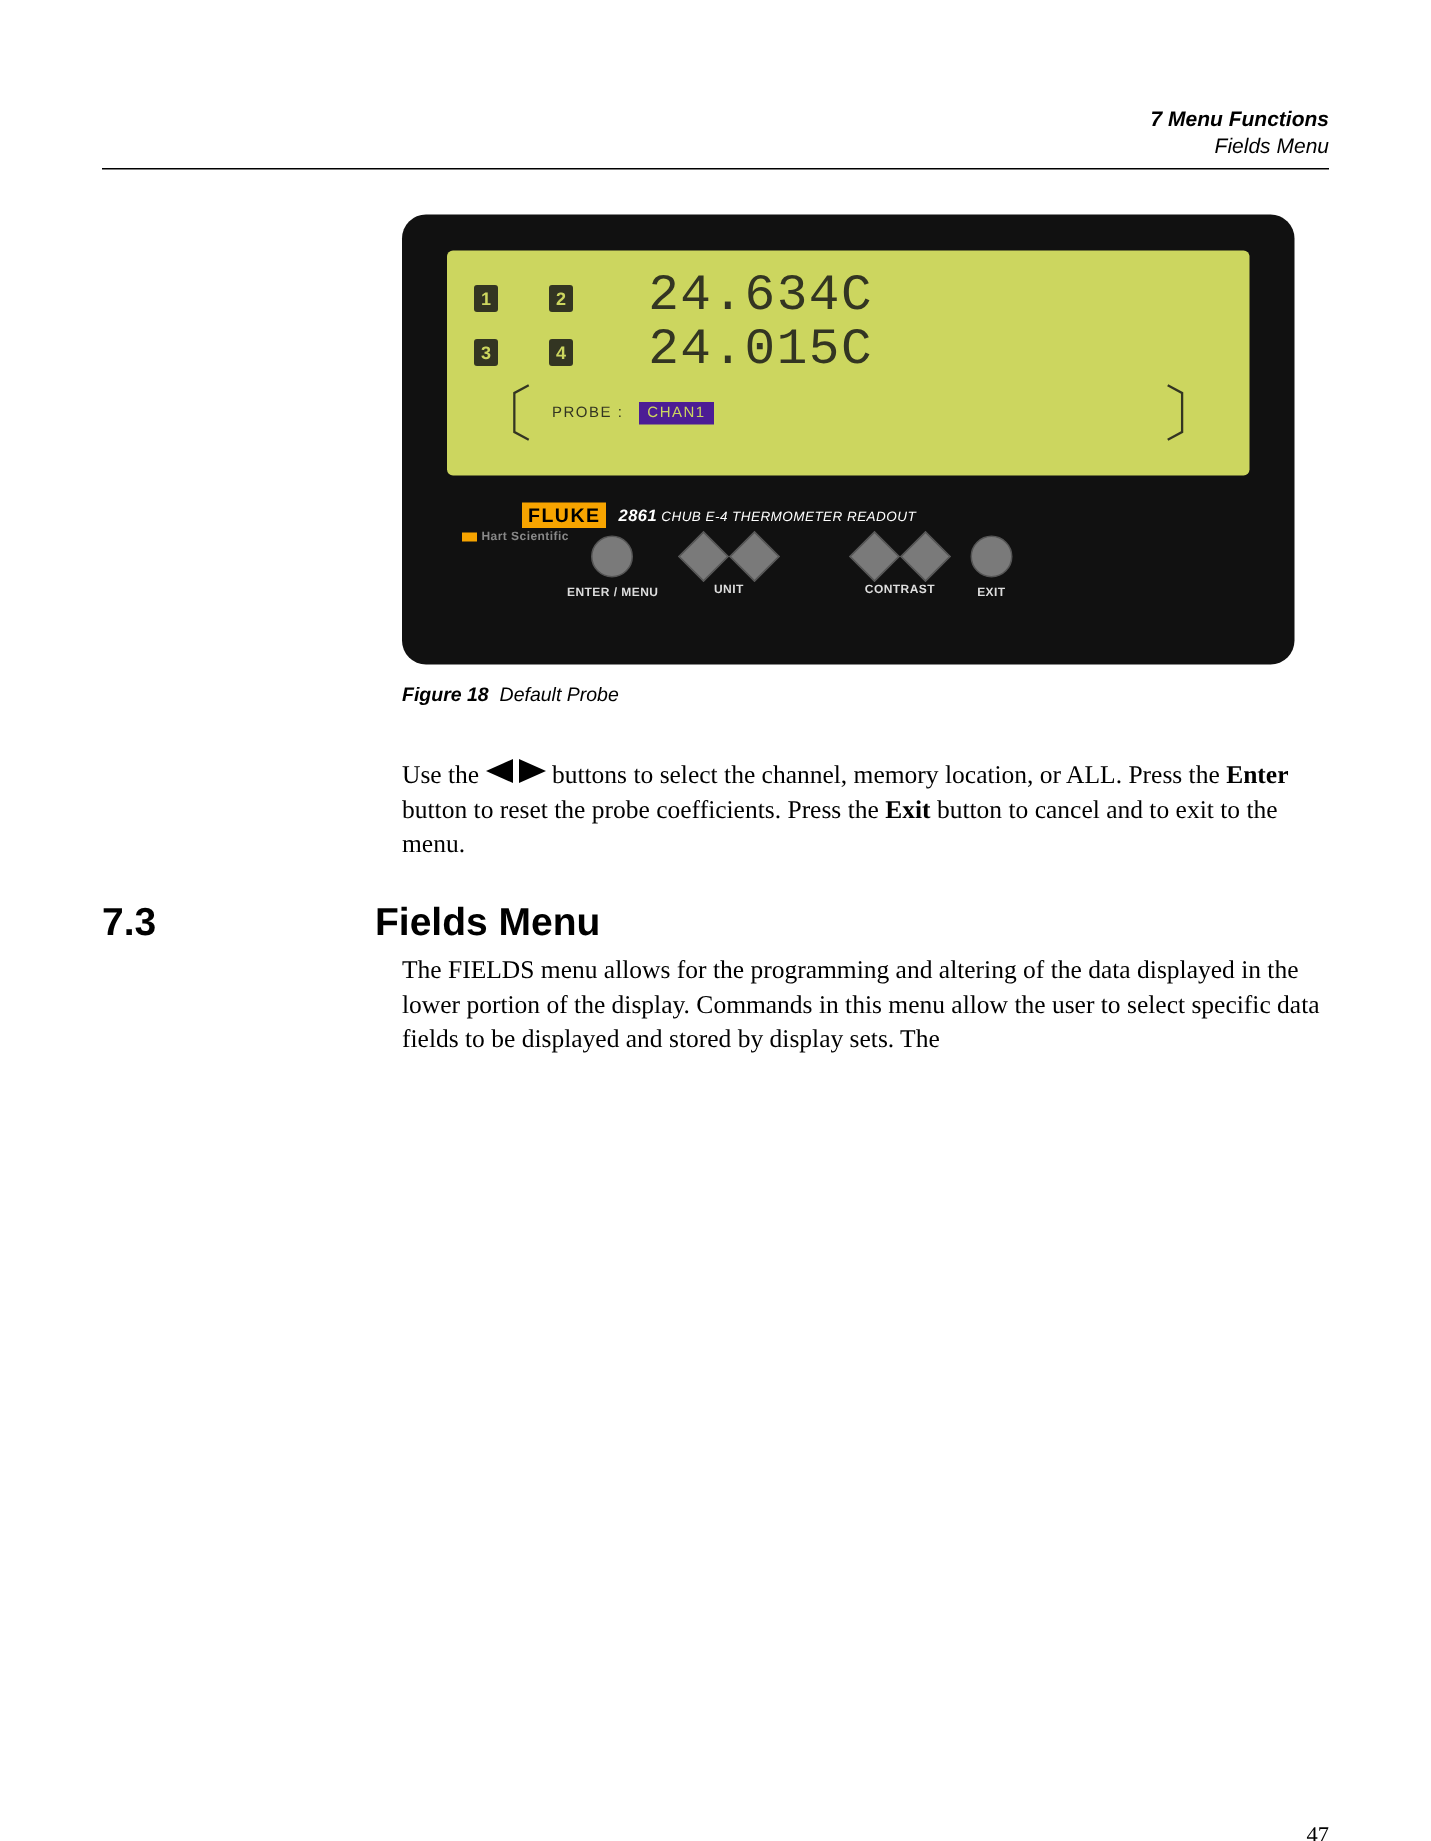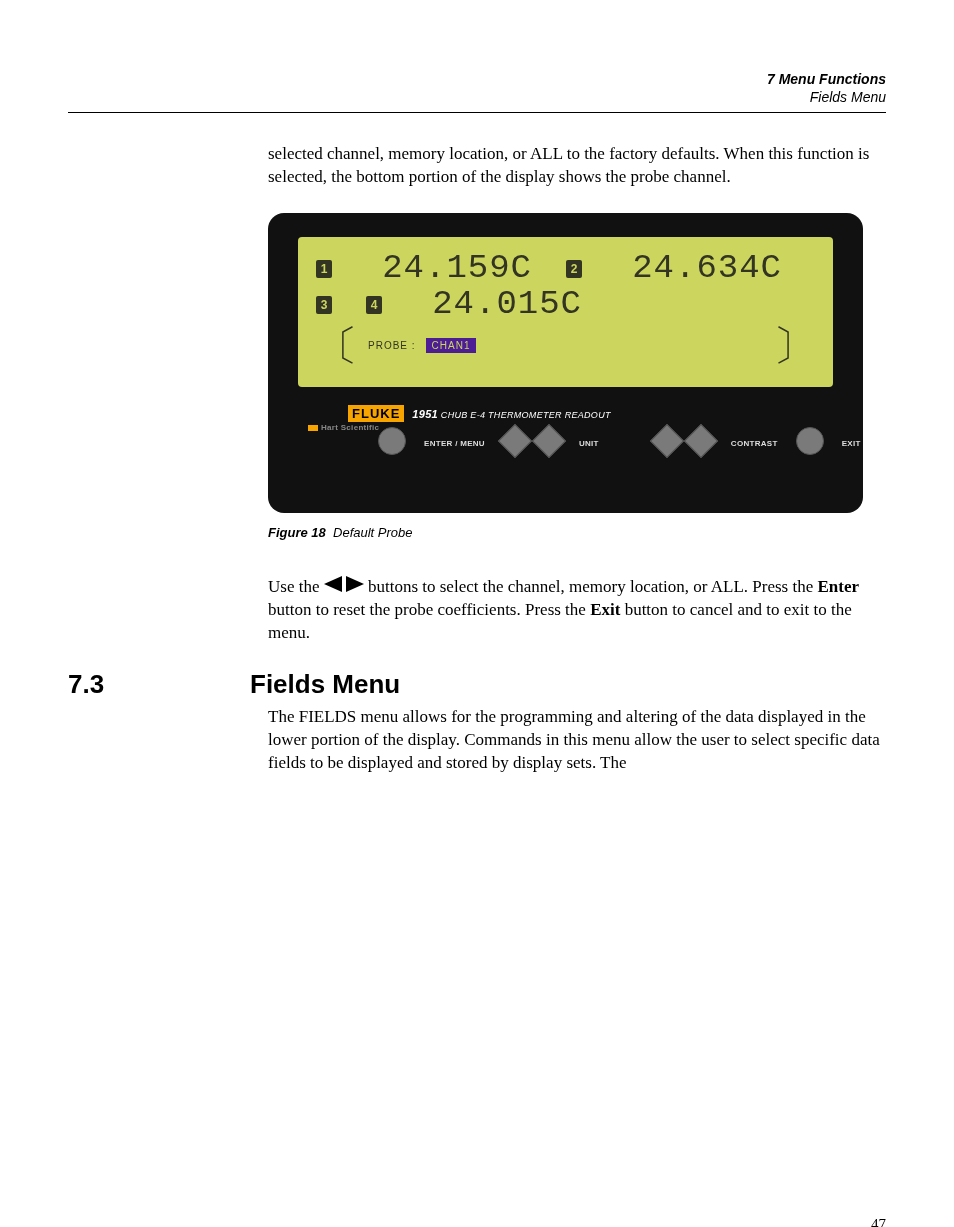--- a/index.html
+++ b/index.html
@@ -155,21 +155,21 @@
     vertical-align: middle;
   }
   .buttons-row {
     position: absolute;
     top: 214px;
     left: 110px;
     display: flex;
     align-items: center;
     gap: 18px;
   }
-  .btn-group { display: flex; align-items: center; gap: 18px; }
+  .btn-group { display: flex; flex-direction: column; align-items: center; gap: 1px; }
   .round-btn {
     width: 26px; height: 26px;
     background: #7a7a7a;
     border-radius: 50%;
     border: 1px solid #555;
   }
   .diamond-btn {
     width: 22px; height: 22px;
     background: #7a7a7a;
     transform: rotate(45deg);
@@ -229,27 +229,25 @@
 
 <div class="page">
 
   <div class="header">
     <div class="title">7  Menu Functions</div>
     <div class="subtitle">Fields Menu</div>
   </div>
   <hr class="rule">
 
   <div class="content-col">
-    <p class="intro-p">selected channel, memory location, or ALL to the factory defaults. When this function is selected, the bottom portion of the display shows the probe channel.</p>
 
     <div class="device">
       <div class="lcd">
         <div class="readout-row">
           <span class="chan-badge">1</span>
-          <span class="readout-val">24.159C</span>
           <span style="width:14px"></span>
           <span class="chan-badge">2</span>
           <span class="readout-val">24.634C</span>
         </div>
         <div class="readout-row">
           <span class="chan-badge">3</span>
           <span style="width:14px"></span>
           <span class="chan-badge">4</span>
           <span class="readout-val">24.015C</span>
         </div>
@@ -257,21 +255,21 @@
           <span class="bracket">〔</span>
           <span class="probe-label">PROBE :</span>
           <span class="probe-sel">CHAN1</span>
           <span class="bracket-right">〕</span>
         </div>
       </div>
 
       <div class="brandbar">
         <span class="fluke">FLUKE</span>
         <span class="model">
-          <b>1951</b>
+          <b>2861</b>
           <span>CHUB E-4 THERMOMETER READOUT</span>
         </span>
         <span class="hart">Hart Scientific</span>
       </div>
 
       <div class="buttons-row">
         <div class="btn-group">
           <div class="round-btn"></div>
           <span class="btn-label">ENTER / MENU</span>
         </div>

